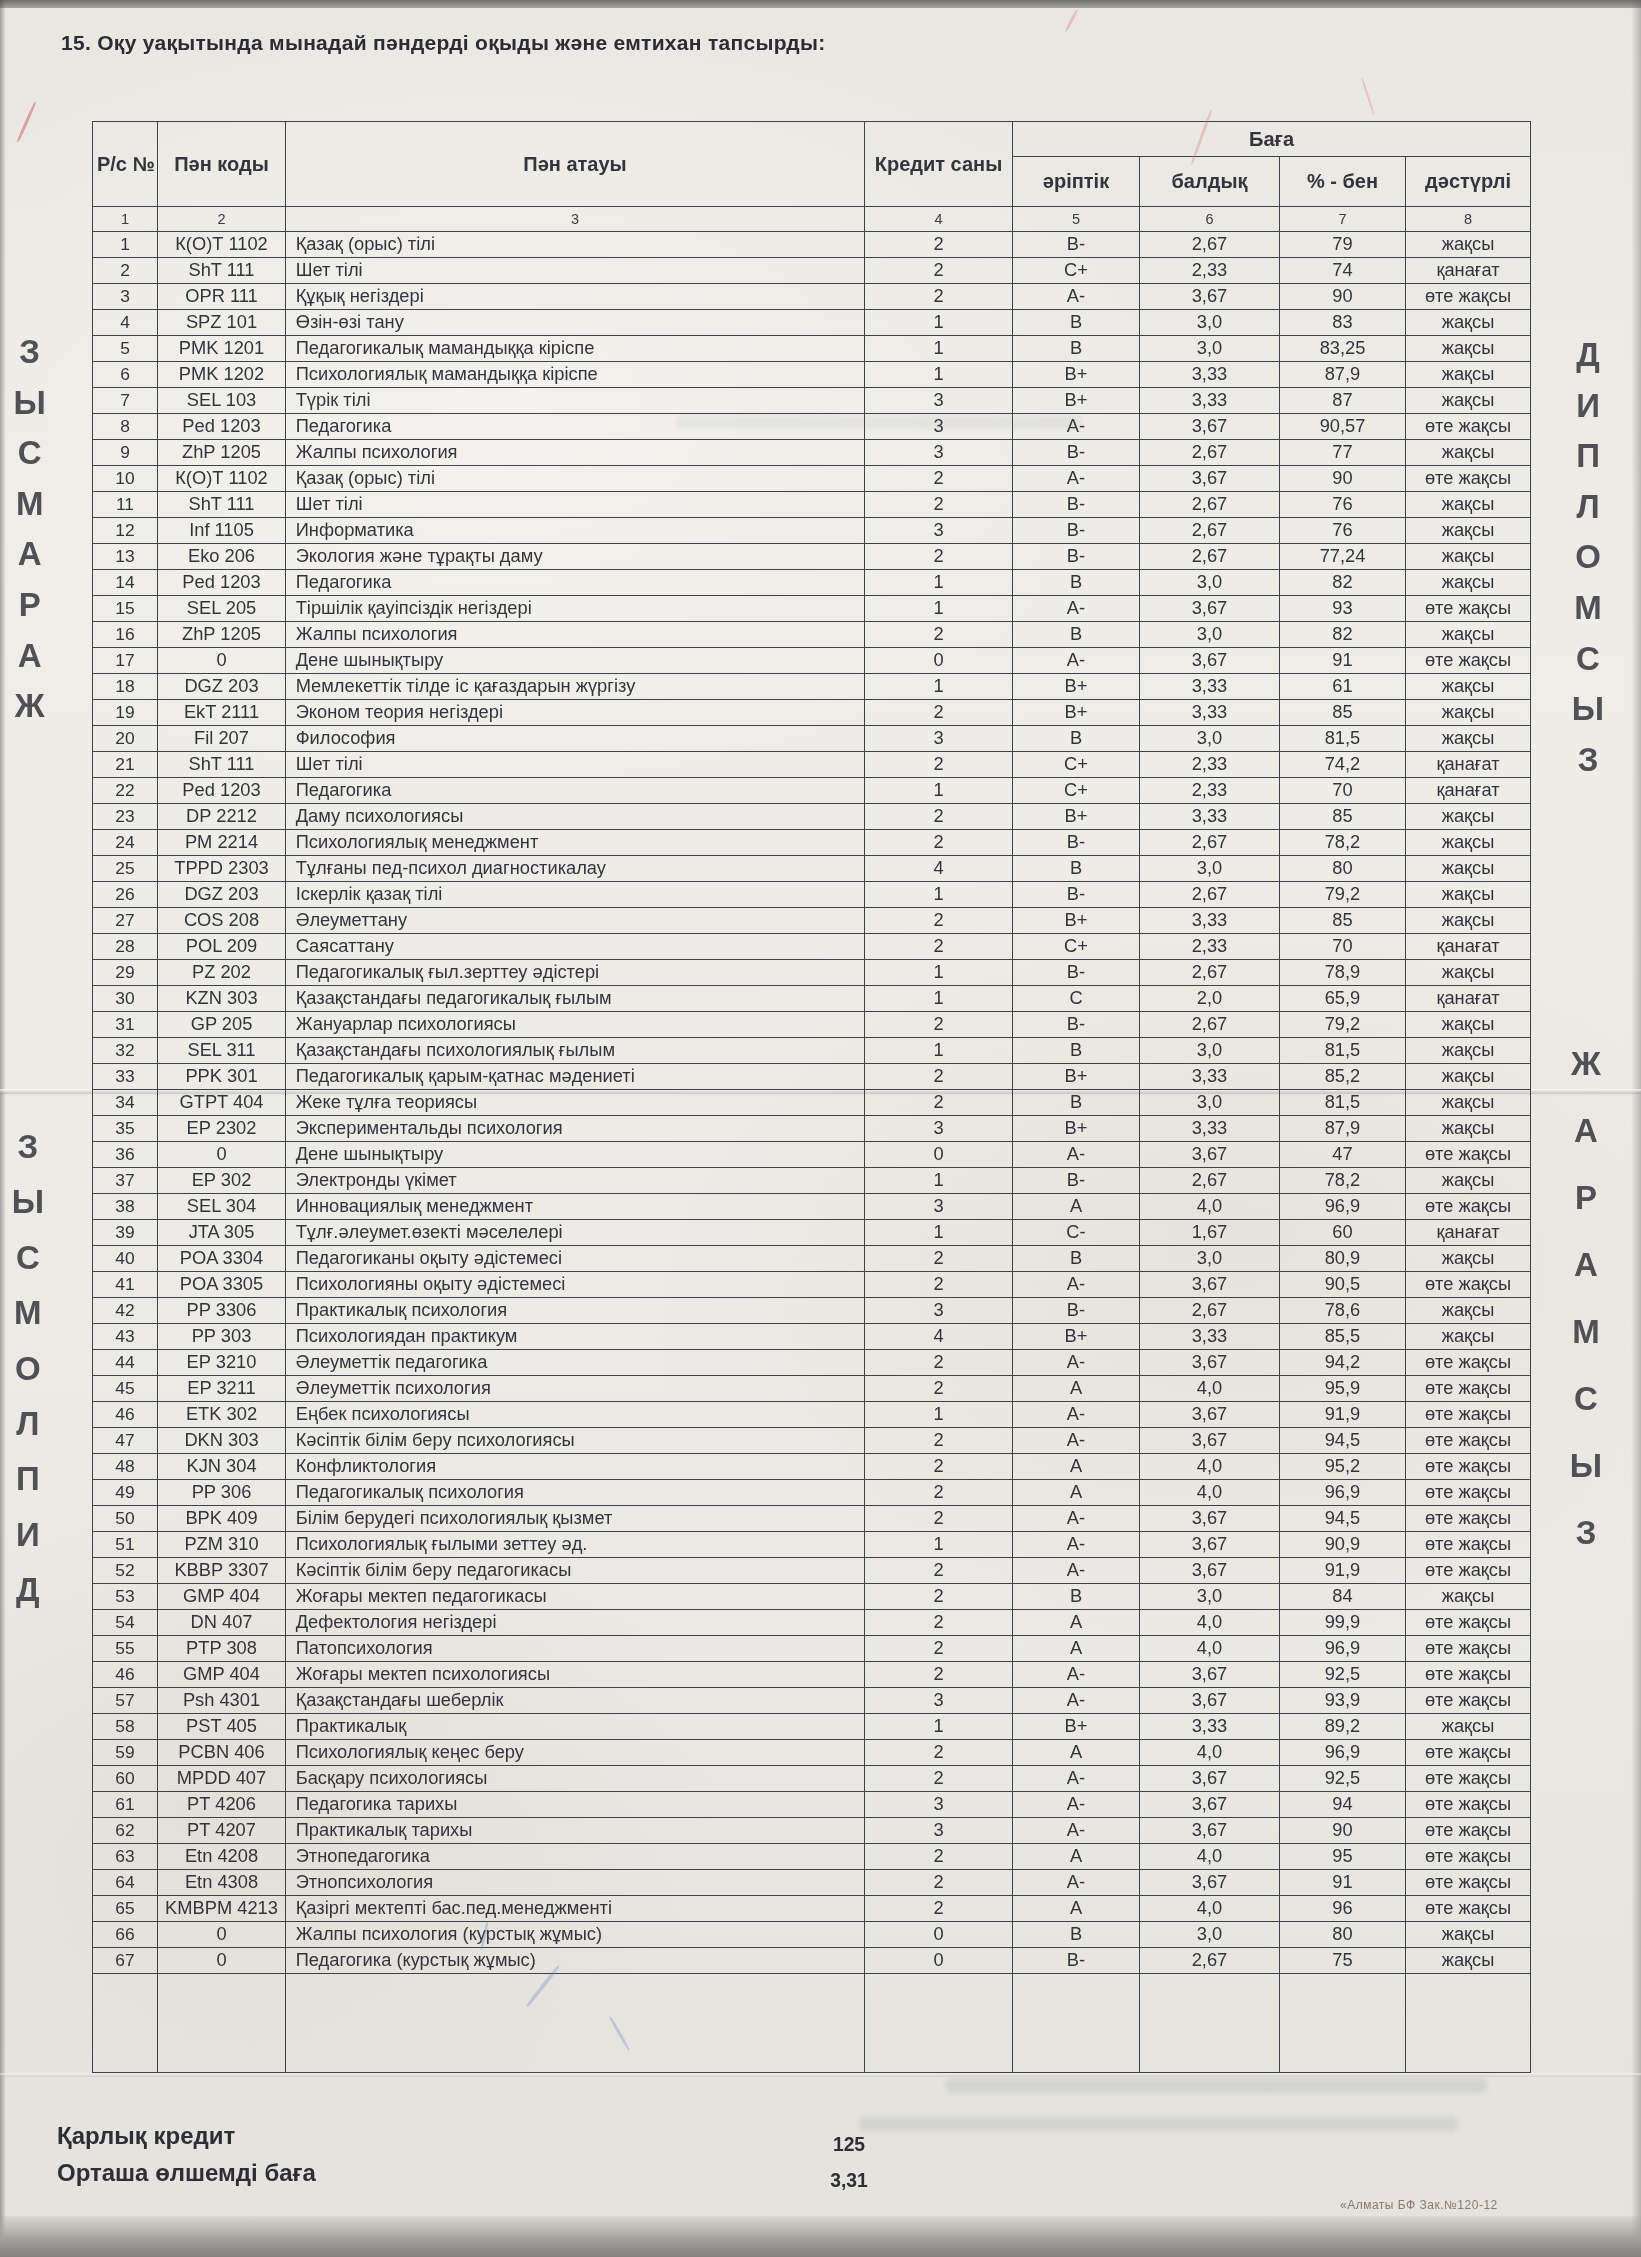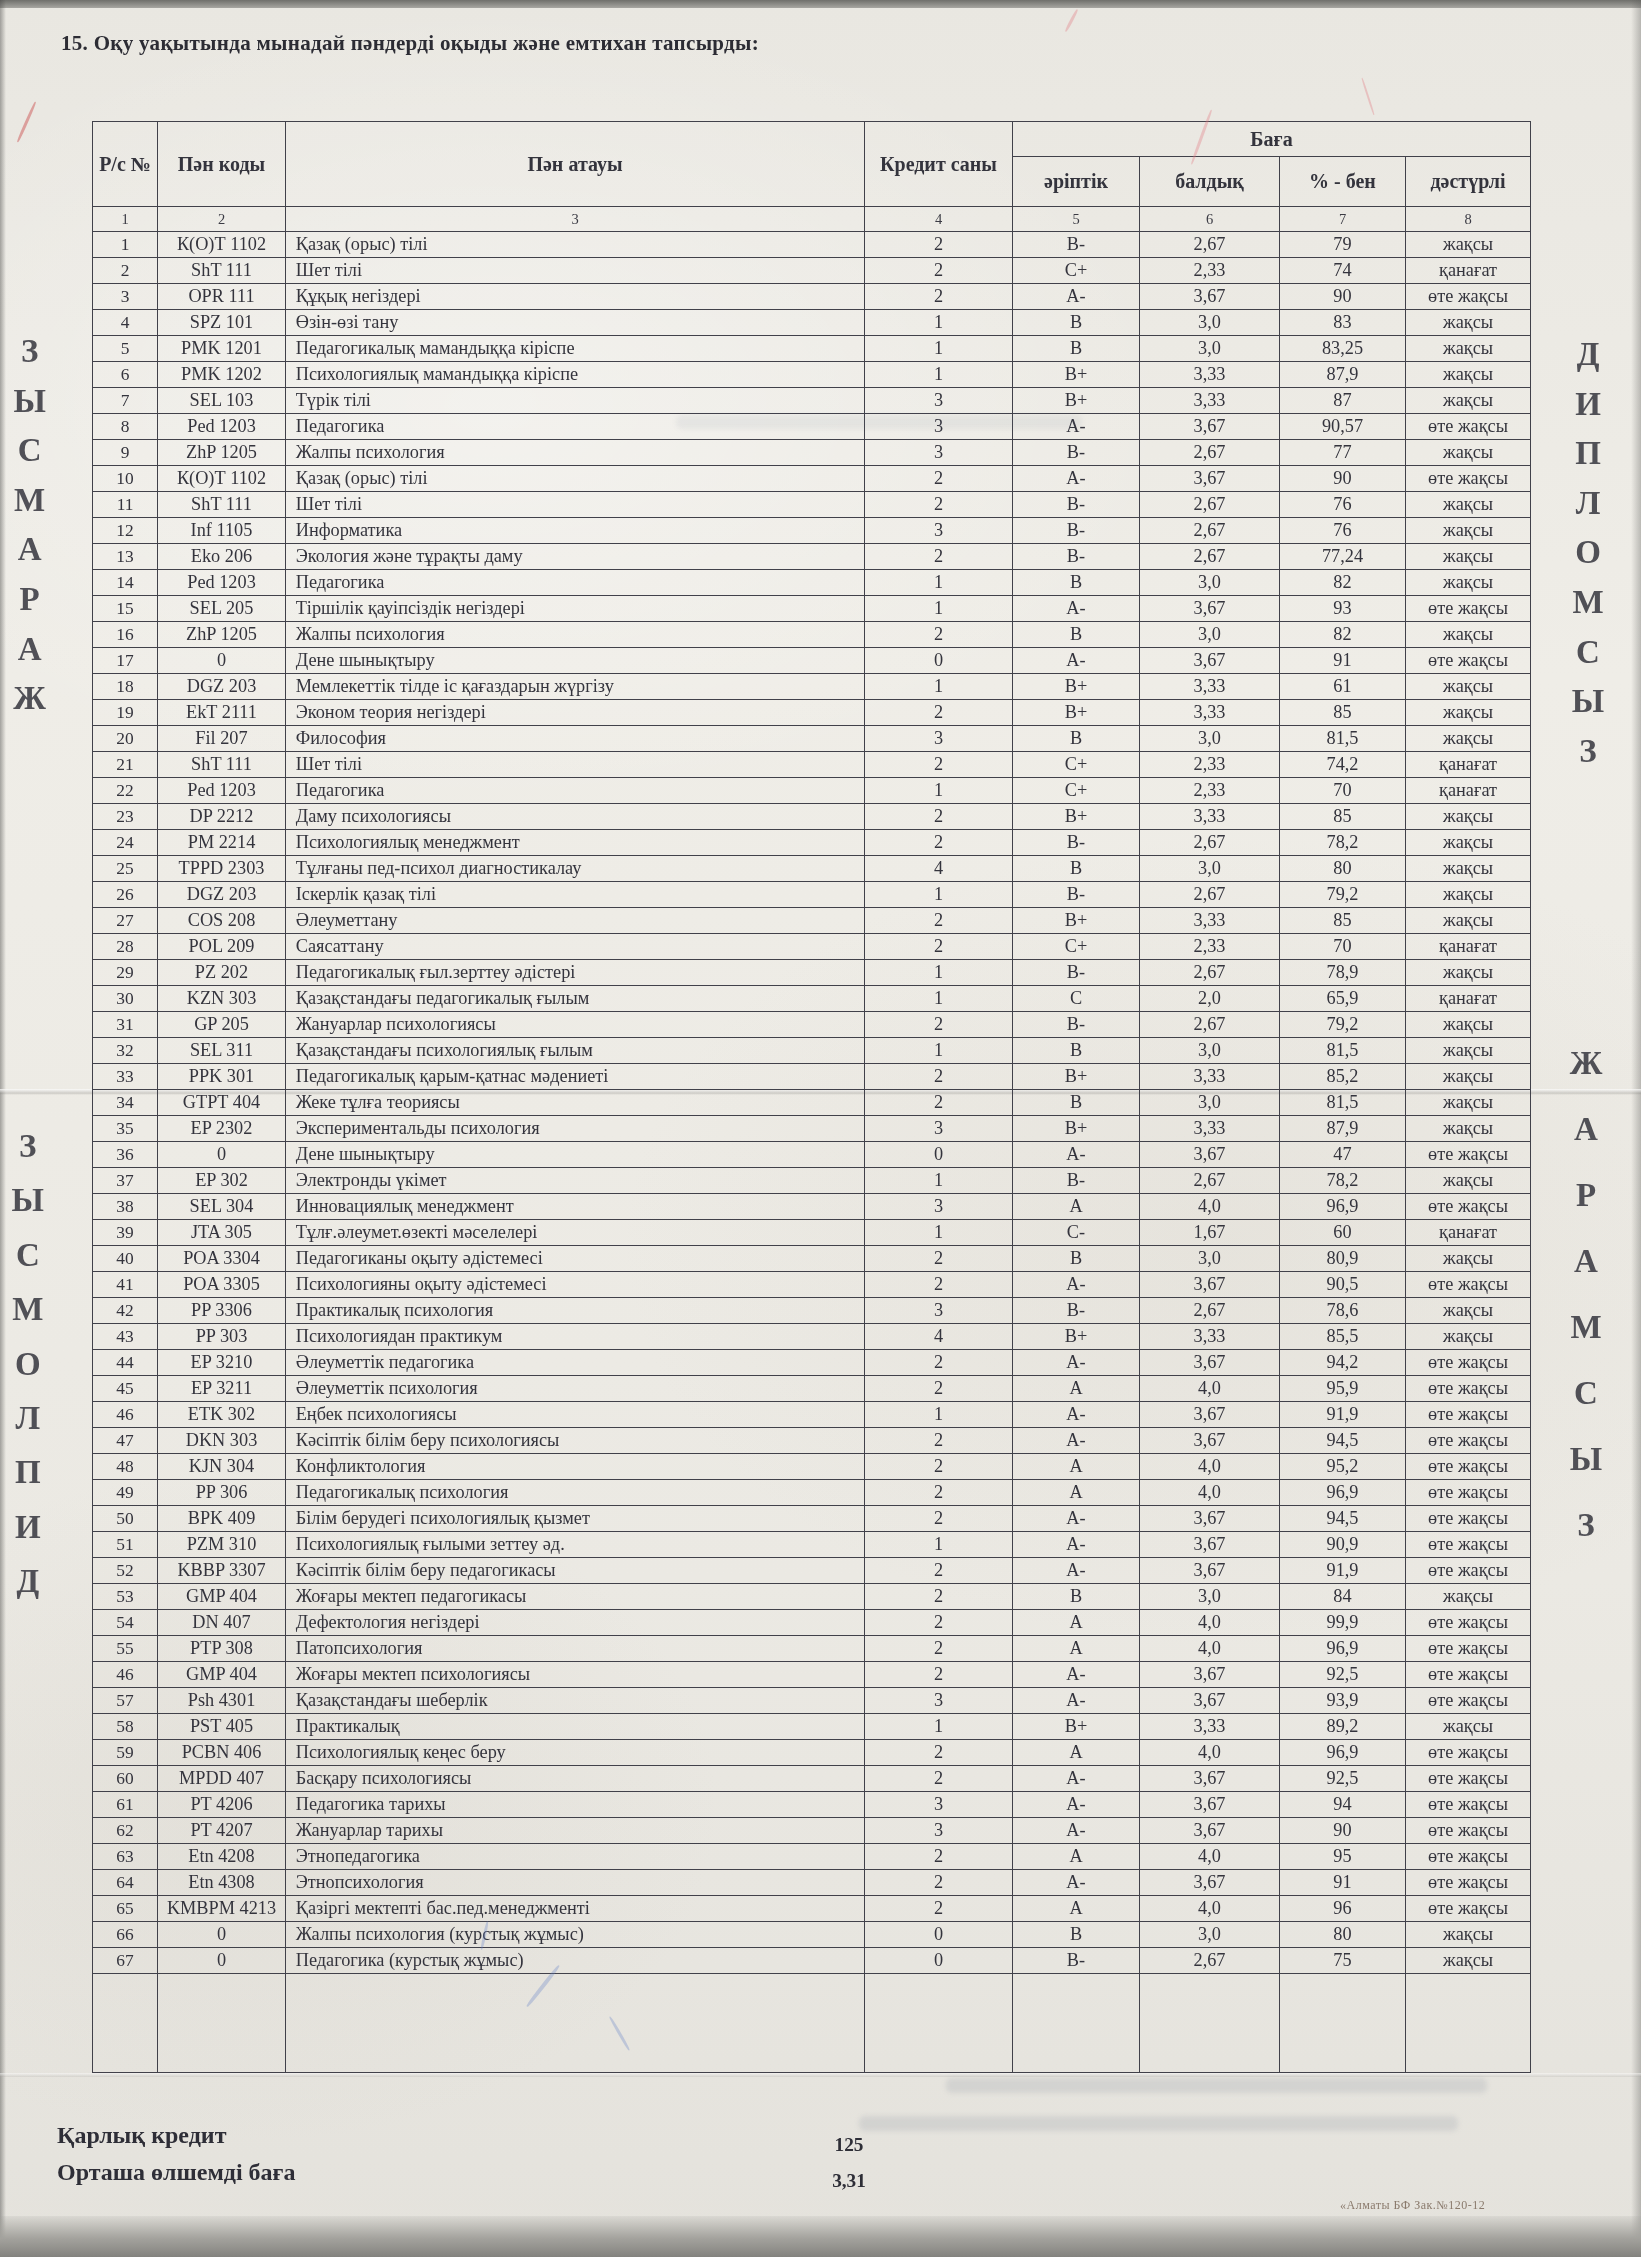--- a/index.html
+++ b/index.html
@@ -4,21 +4,21 @@
 <style>
   html,body{margin:0;padding:0;background:#8a8a86;}
   .page{
     position:relative;width:1641px;height:2257px;overflow:hidden;
     background:#eceae4;
     background-image:
       radial-gradient(1159px 676px at 30% 18%, rgba(255,255,255,.35), rgba(255,255,255,0) 60%),
       radial-gradient(869px 579px at 75% 55%, rgba(210,205,195,.25), rgba(210,205,195,0) 70%),
       radial-gradient(676px 483px at 15% 80%, rgba(205,200,190,.22), rgba(205,200,190,0) 70%),
       linear-gradient(180deg,#e9e7e1 0%, #efede7 30%, #ebe9e3 70%, #e4e2dc 100%);
-    font-family:Liberation Serif, serif;
+    font-family:Liberation Sans, sans-serif;
     color:#31313a;
   }
   .band-top{position:absolute;left:0;top:0;width:100%;height:7.7px;background:linear-gradient(180deg,#6f6f6b,#a7a6a1);}
   .band-bottom{position:absolute;left:0;bottom:0;width:100%;height:41px;background:linear-gradient(180deg,rgba(160,159,154,.15),#a3a29d 55%,#83827e);}
   .band-left{position:absolute;left:0;top:0;width:5.8px;height:100%;background:linear-gradient(90deg,rgba(70,70,68,.45),rgba(70,70,68,0));}
   .band-right{position:absolute;right:0;top:0;width:9.7px;height:100%;background:linear-gradient(270deg,rgba(90,90,88,.35),rgba(90,90,88,0));}
   .crease1{position:absolute;left:0;top:1089px;width:100%;height:5.8px;
     background:linear-gradient(180deg,rgba(255,255,255,.75),rgba(125,124,120,.28) 70%,rgba(125,124,120,0));}
   .crease2{position:absolute;left:0;top:2073px;width:100%;height:3.9px;
     background:linear-gradient(180deg,rgba(255,255,255,.5),rgba(135,134,130,.18));}
@@ -713,21 +713,21 @@
           <td class="c2">Педагогика тарихы</td>
           <td class="c3">3</td>
           <td class="c4">A-</td>
           <td class="c5">3,67</td>
           <td class="c6">94</td>
           <td class="c7">өте жақсы</td>
         </tr>
         <tr>
           <td class="c0">62</td>
           <td class="c1">PT 4207</td>
-          <td class="c2">Жануарлар тарихы</td>
+          <td class="c2">Практикалық тарихы</td>
           <td class="c3">3</td>
           <td class="c4">A-</td>
           <td class="c5">3,67</td>
           <td class="c6">90</td>
           <td class="c7">өте жақсы</td>
         </tr>
         <tr>
           <td class="c0">63</td>
           <td class="c1">Etn 4208</td>
           <td class="c2">Этнопедагогика</td>

